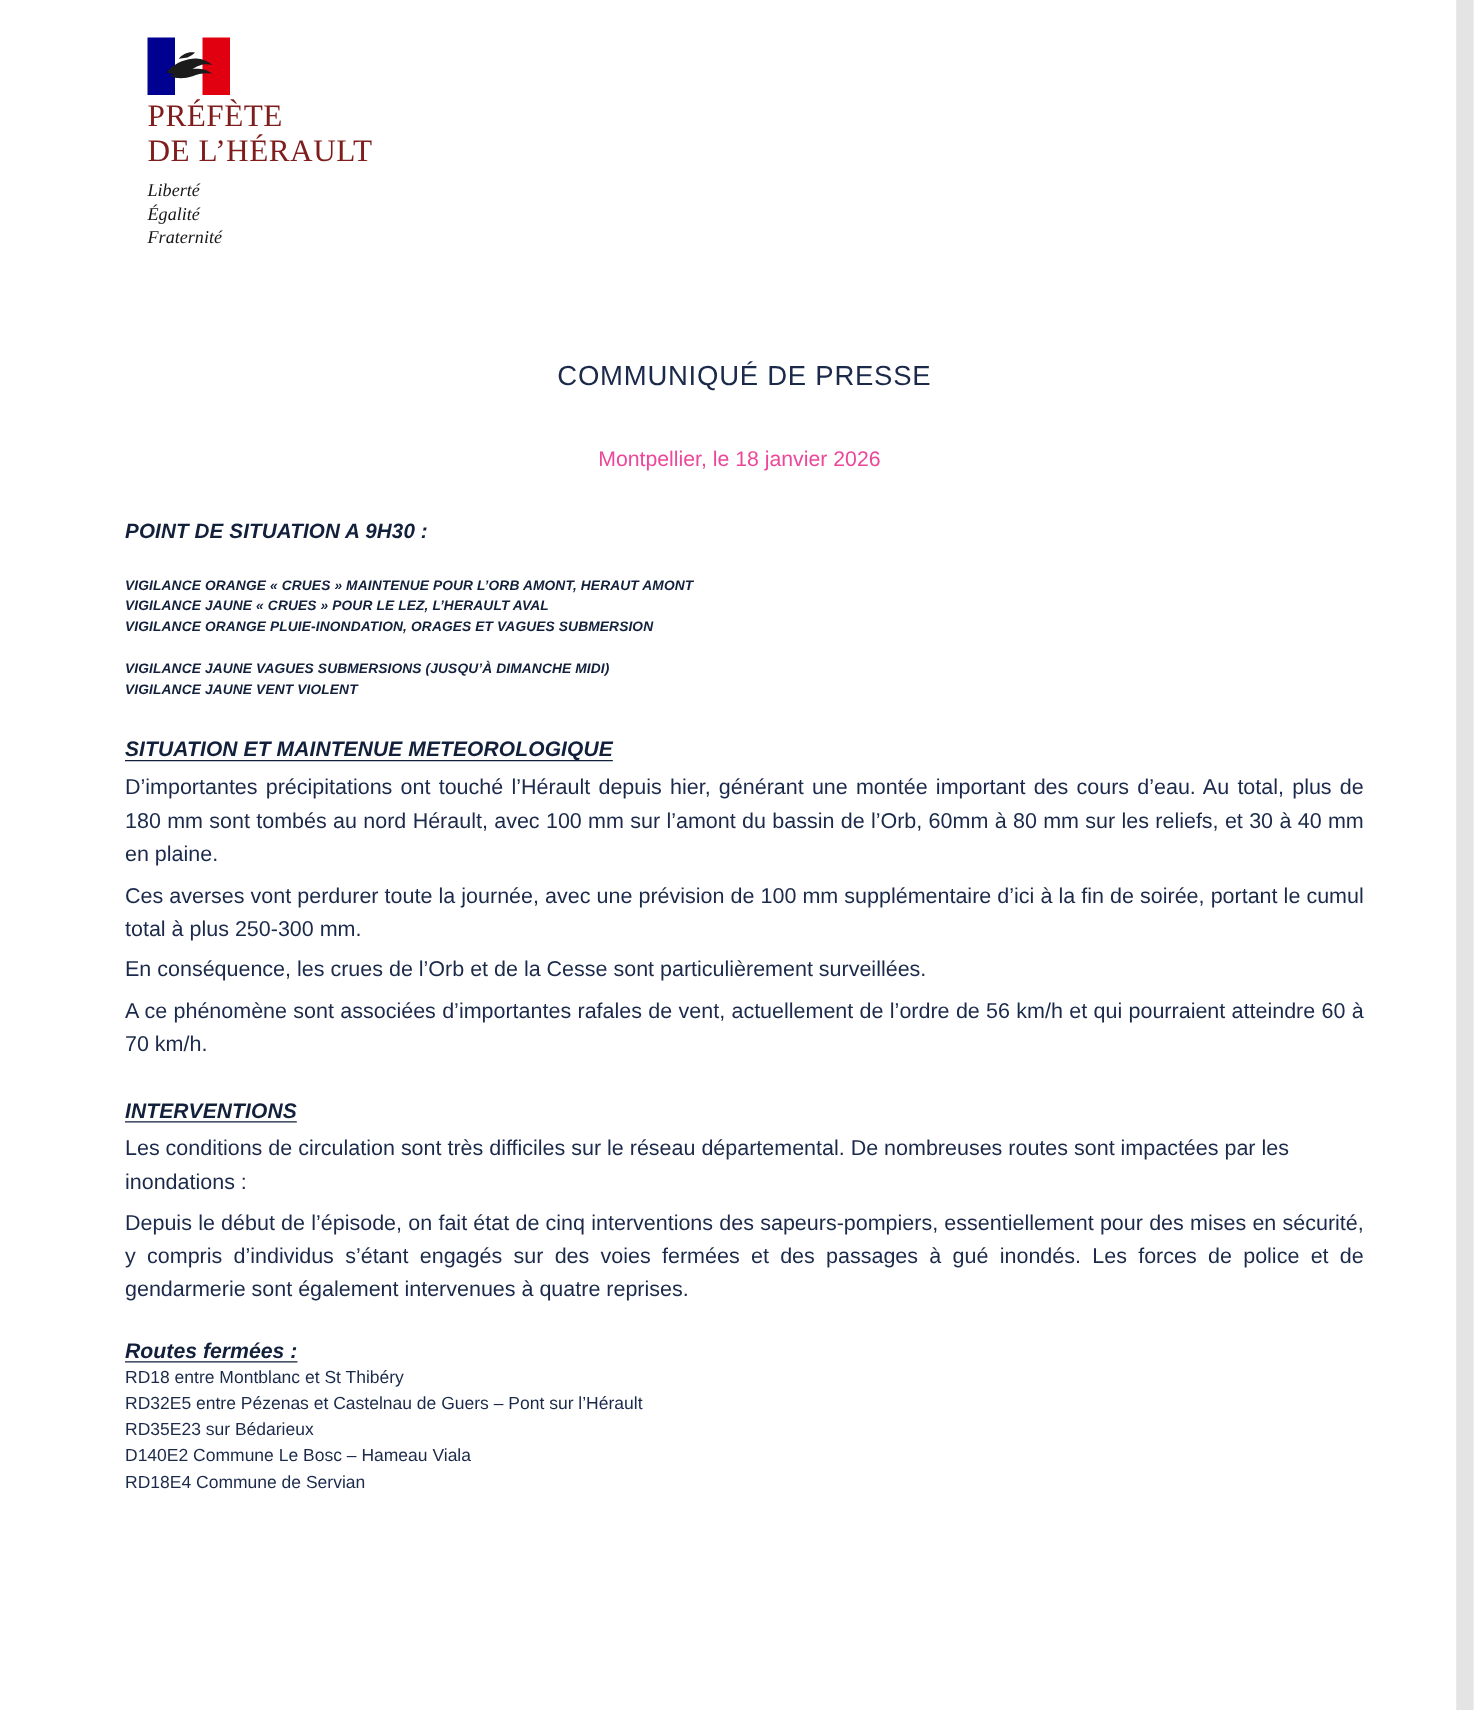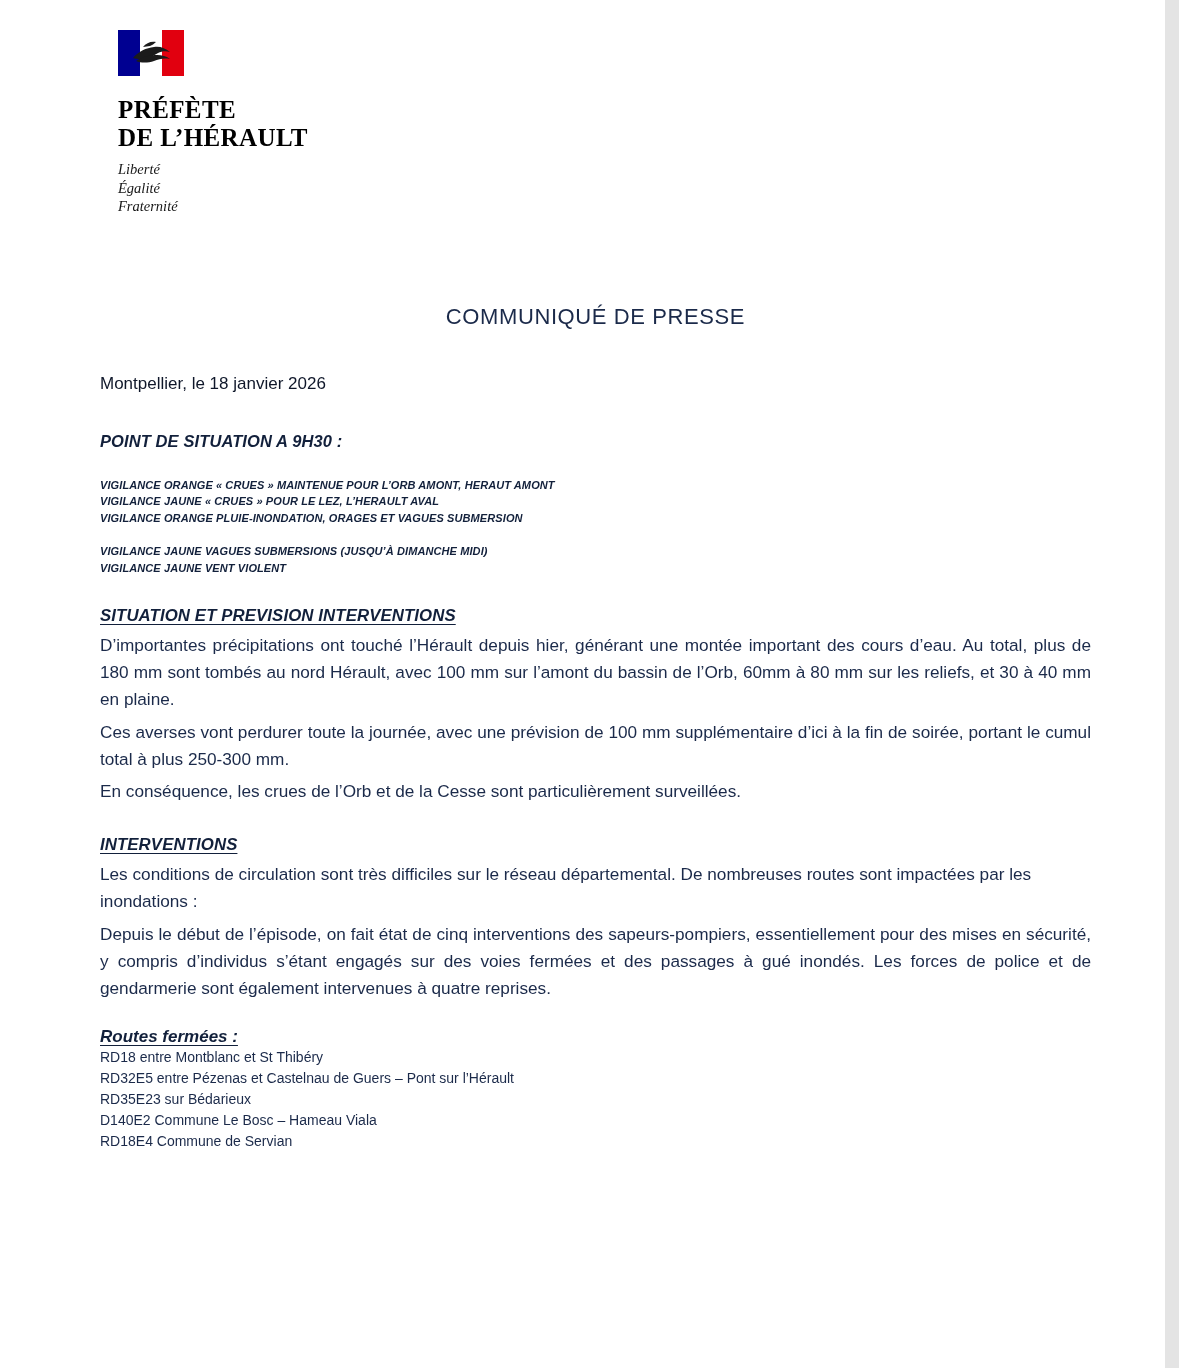--- a/index.html
+++ b/index.html
@@ -54,27 +54,27 @@
   .flag .red   { left: 66.66%; background: #e1000f; }
   .flag .marianne {
     position: absolute;
     left: 12px;
     top: 9px;
     width: 44px;
     height: 28px;
     z-index: 2;
   }
   .logo-title {
-    margin-top: 20px;
+    margin-top: 4px;
     font-family: "Liberation Serif", serif;
-    font-weight: bold;
+    font-weight: normal;
     font-size: 25px;
     line-height: 1.12;
     letter-spacing: 0.4px;
-    color: #000000;
+    color: #7f1d1d;
     text-transform: uppercase;
   }
   .logo-motto {
     margin-top: 8px;
     font-family: "Liberation Serif", serif;
     font-style: italic;
     font-size: 14.5px;
     line-height: 1.28;
     color: #161616;
   }
@@ -82,23 +82,23 @@
   
   .doc-title {
     text-align: center;
     font-size: 22px;
     letter-spacing: 0.6px;
     color: #1b2a4a;
     margin-top: 88px;
     font-weight: 400;
   }
   .dateline {
-    text-align: left;
+    text-align: center;
     font-size: 17px;
-    color: #0f172a;
+    color: #ec4899;
     margin-top: 44px;
     padding-right: 8px;
   }
 
   .block-head {
     margin-top: 38px;
     font-style: italic;
     font-weight: bold;
     font-size: 16.5px;
     color: #12203b;
@@ -199,24 +199,25 @@
       <p>VIGILANCE ORANGE « CRUES » MAINTENUE POUR L’ORB AMONT, HERAUT AMONT</p>
       <p>VIGILANCE JAUNE « CRUES » POUR LE LEZ, L’HERAULT AVAL</p>
       <p>VIGILANCE ORANGE PLUIE-INONDATION, ORAGES ET VAGUES SUBMERSION</p>
     </div>
 
     <div class="vigilance2">
       <p>VIGILANCE JAUNE VAGUES SUBMERSIONS (JUSQU’À DIMANCHE MIDI)</p>
       <p>VIGILANCE JAUNE VENT VIOLENT</p>
     </div>
 
-    <div class="section-head">SITUATION ET PREVISION INTERVENTIONS</div>
+    <div class="section-head">SITUATION ET MAINTENUE METEOROLOGIQUE</div>
     <div class="para">D’importantes précipitations ont touché l’Hérault depuis hier, générant une montée important des cours d’eau.  Au total, plus de 180 mm sont tombés au nord Hérault, avec 100 mm sur l’amont du bassin de l’Orb, 60mm à 80 mm sur les reliefs, et 30 à 40 mm en plaine.</div>
     <div class="para">Ces averses vont perdurer toute la journée, avec une prévision de 100 mm supplémentaire d’ici à la fin de soirée, portant le cumul total à plus 250-300 mm.</div>
     <div class="para no-justify">En conséquence, les crues de l’Orb et de la Cesse sont particulièrement surveillées.</div>
+    <div class="para">A ce phénomène sont associées d’importantes rafales de vent, actuellement de l’ordre de 56 km/h et qui pourraient atteindre 60 à 70 km/h.</div>
 
     <div class="section-head">INTERVENTIONS </div>
     <div class="para no-justify">Les conditions de circulation sont très difficiles sur le réseau départemental. De nombreuses routes sont impactées par les inondations :</div>
     <div class="para">Depuis le début de l’épisode, on fait état de cinq interventions des sapeurs-pompiers, essentiellement pour des mises en sécurité, y compris d’individus s’étant engagés sur des voies fermées et des passages à gué inondés. Les forces de police et de gendarmerie sont également intervenues à quatre reprises.</div>
 
     <div class="sub-head">Routes fermées :</div>
     <ul class="road-list">
       <li>RD18 entre Montblanc et St Thibéry</li>
       <li>RD32E5 entre Pézenas et Castelnau de Guers – Pont sur l’Hérault</li>
       <li>RD35E23 sur Bédarieux</li>

